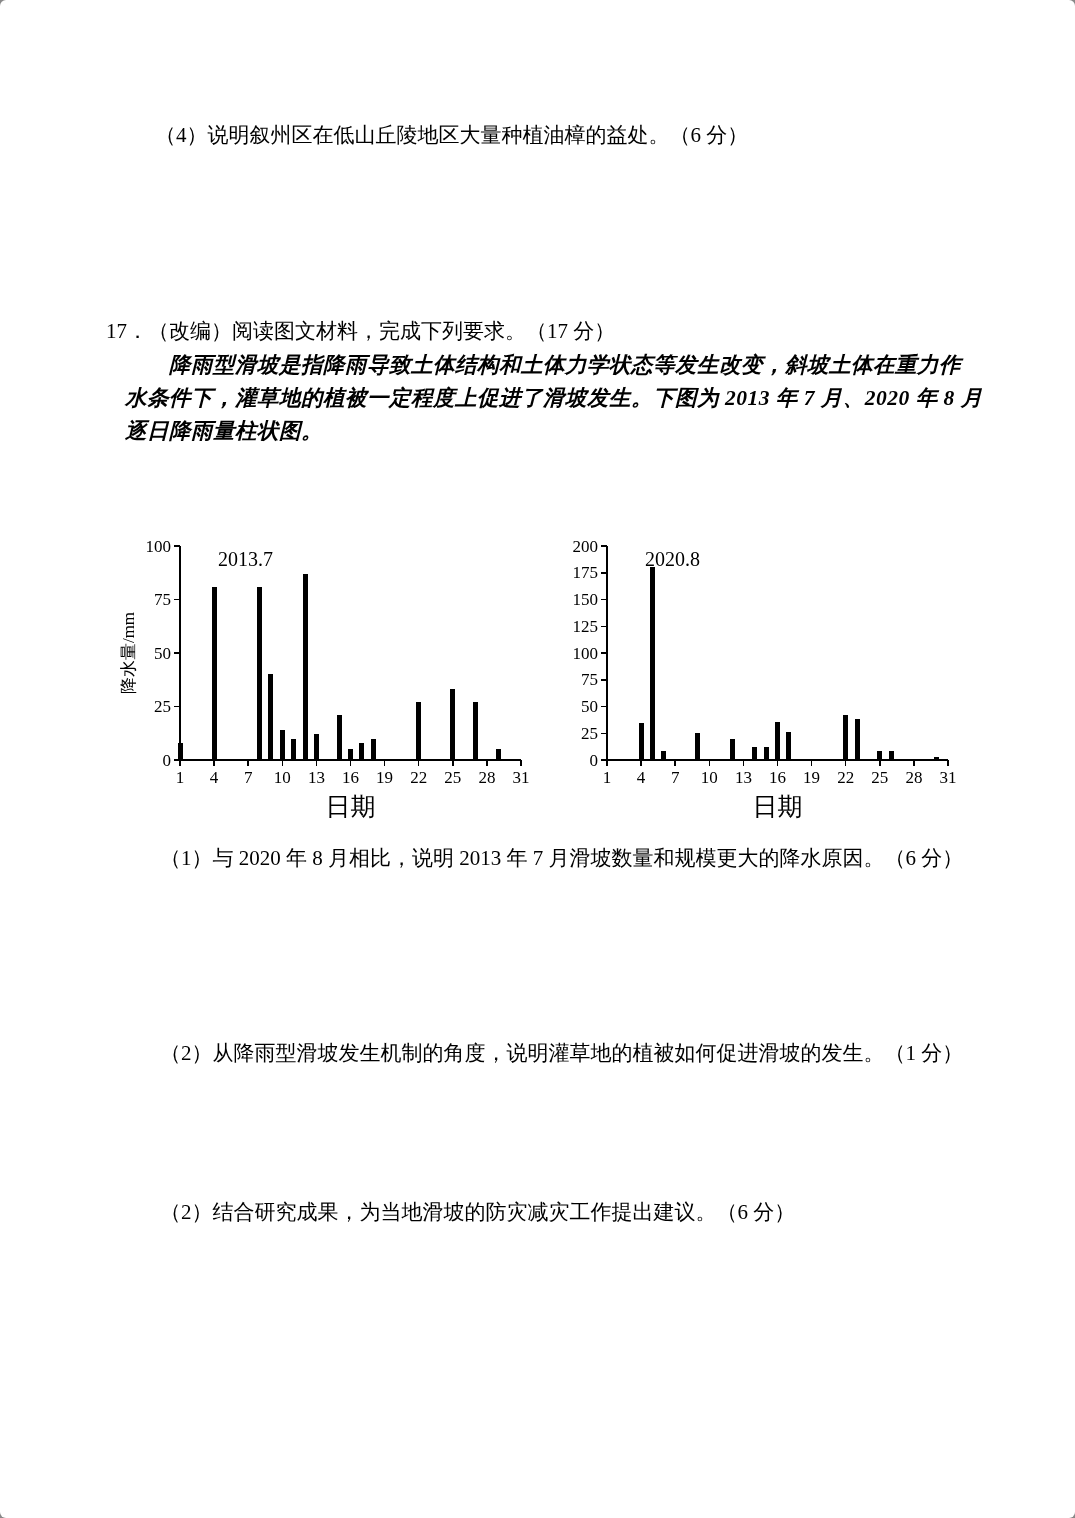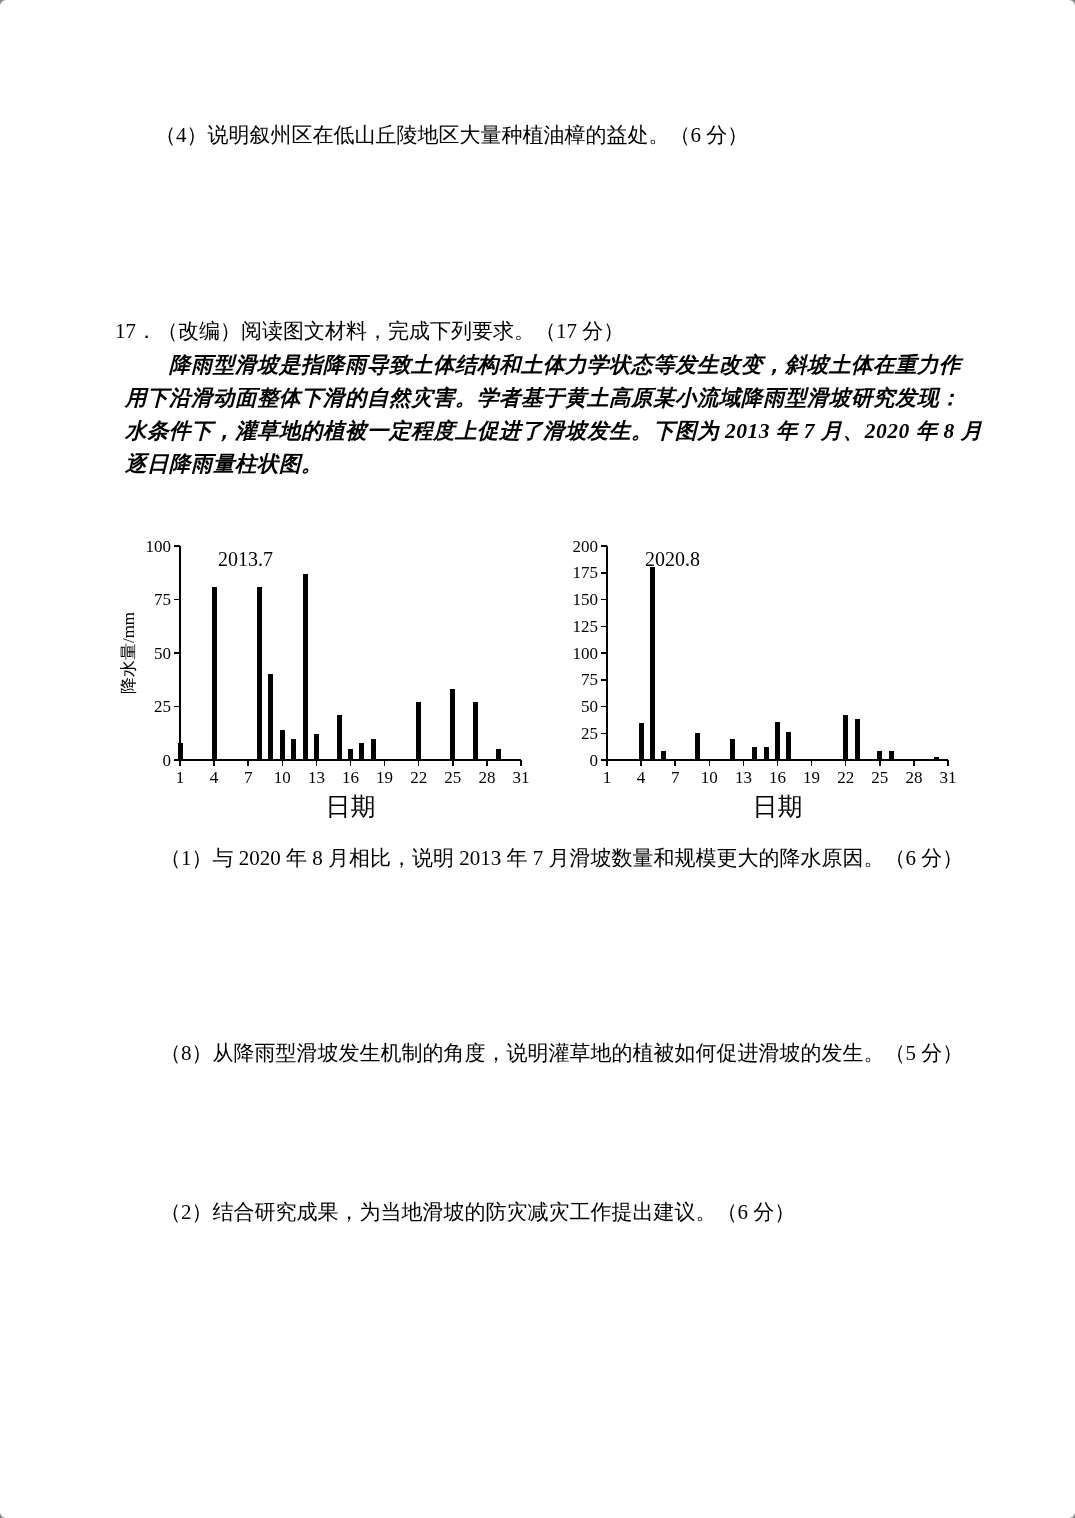--- a/index.html
+++ b/index.html
@@ -36,25 +36,24 @@
   svg text { font-family:"Liberation Serif","DejaVu Serif",serif; fill:#000; }
   svg line, svg rect { shape-rendering:crispEdges; }
 </style>
 </head>
 <body>
 
 <div class="page">
 
   <div class="qtext" style="left:155px; top:120px;">（4）说明叙州区在低山丘陵地区大量种植油樟的益处。（6 分）</div>
 
-  <div class="qtext" style="left:115px; top:316px;text-align:right;">17．（改编）阅读图文材料，完成下列要求。（17 分）</div>
+  <div class="qtext" style="left:106px; top:316px;text-align:right;">17．（改编）阅读图文材料，完成下列要求。（17 分）</div>
 
   <div class="passage">
     <div class="pline indent">降雨型滑坡是指降雨导致土体结构和土体力学状态等发生改变，斜坡土体在重力作</div>
-    <div class="pline">用下沿滑动面整体下滑的自然灾害。学者基于黄土高原某小流域降雨型滑坡研究发现：</div>
     <div class="pline">水条件下，灌草地的植被一定程度上促进了滑坡发生。下图为 2013 年 7 月、2020 年 8 月</div>
     <div class="pline">逐日降雨量柱状图。</div>
   </div>
 
   <div class="chart-row">
     <div class="chart-box">
       <svg width="415" height="290" viewBox="0 0 415 290">
           <line x1="62" y1="228" x2="403" y2="228" stroke="#000" stroke-width="1.5"></line>
           <line x1="62" y1="228" x2="62" y2="14" stroke="#000" stroke-width="1.5"></line>
           <line x1="56" y1="228" x2="62" y2="228" stroke="#000" stroke-width="1.5"></line>
@@ -169,17 +168,17 @@
           <rect x="343.7" y="219.4" width="5" height="8.6" fill="#000"></rect>
           <rect x="389.1" y="224.8" width="5" height="3.2" fill="#000"></rect>
           <text x="100" y="34" font-size="20">2020.8</text>
           <text x="232.5" y="283" text-anchor="middle" font-size="25">日期</text>
         </svg>
     </div>
   </div>
 
   <div class="qtext" style="left:160px; top:843px;">（1）与 2020 年 8 月相比，说明 2013 年 7 月滑坡数量和规模更大的降水原因。（6 分）</div>
 
-  <div class="qtext" style="left:160px; top:1038px;">（8）从降雨型滑坡发生机制的角度，说明灌草地的植被如何促进滑坡的发生。（5 分）</div>
+  <div class="qtext" style="left:160px; top:1038px;">（2）从降雨型滑坡发生机制的角度，说明灌草地的植被如何促进滑坡的发生。（1 分）</div>
 
   <div class="qtext" style="left:160px; top:1197px;">（2）结合研究成果，为当地滑坡的防灾减灾工作提出建议。（6 分）</div>
 
 </div>
 
 </body></html>

